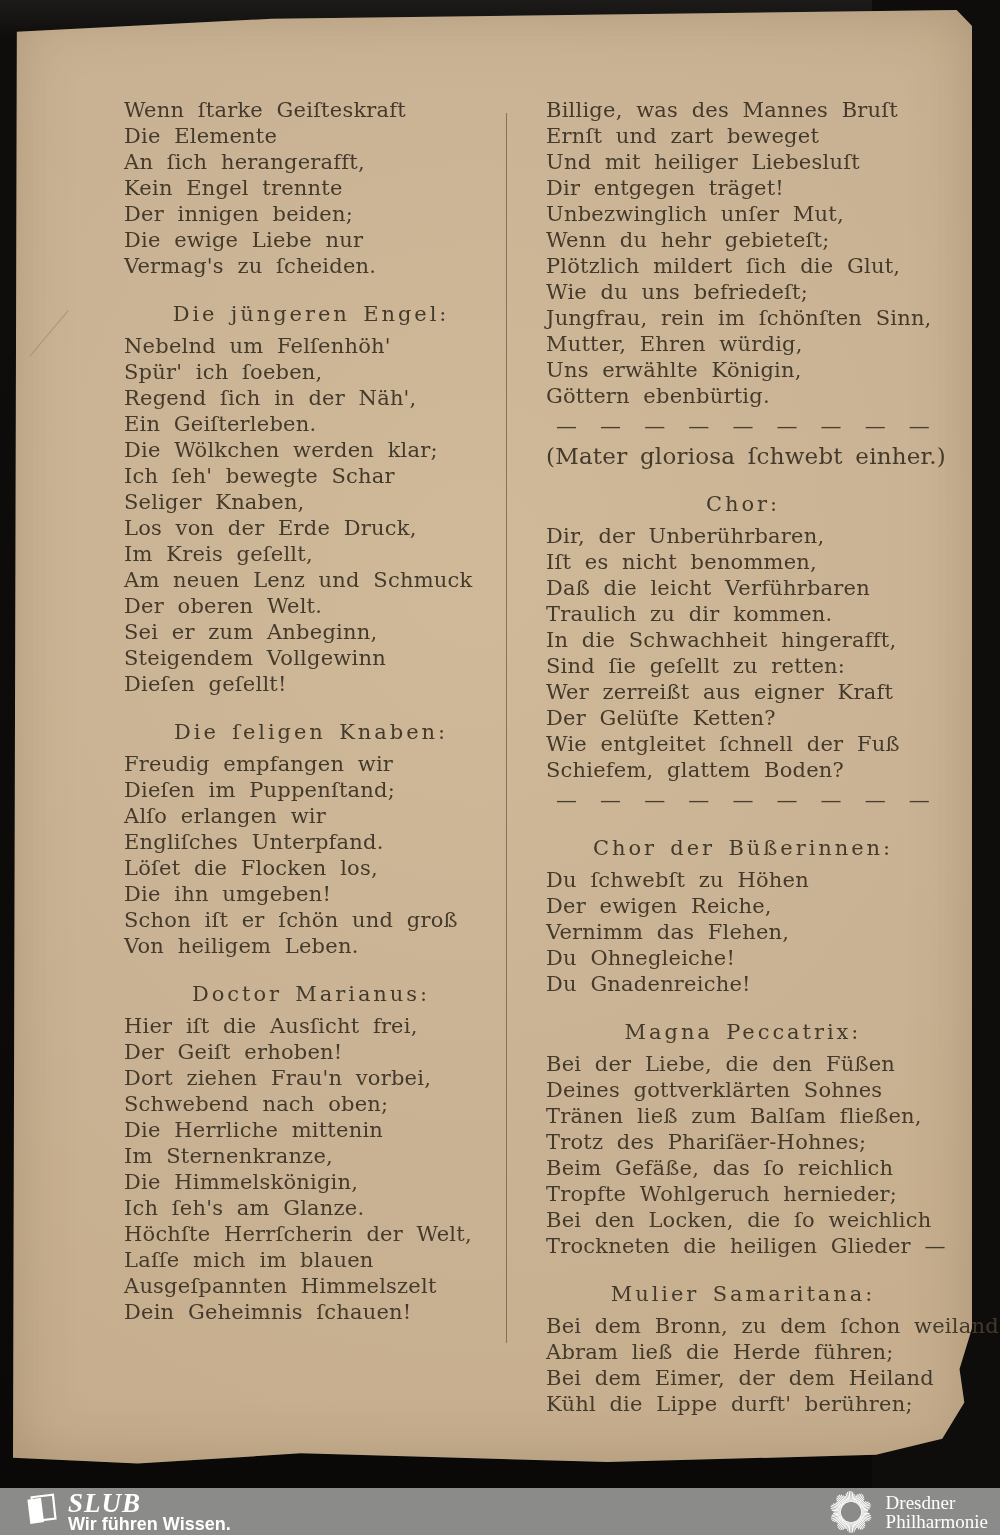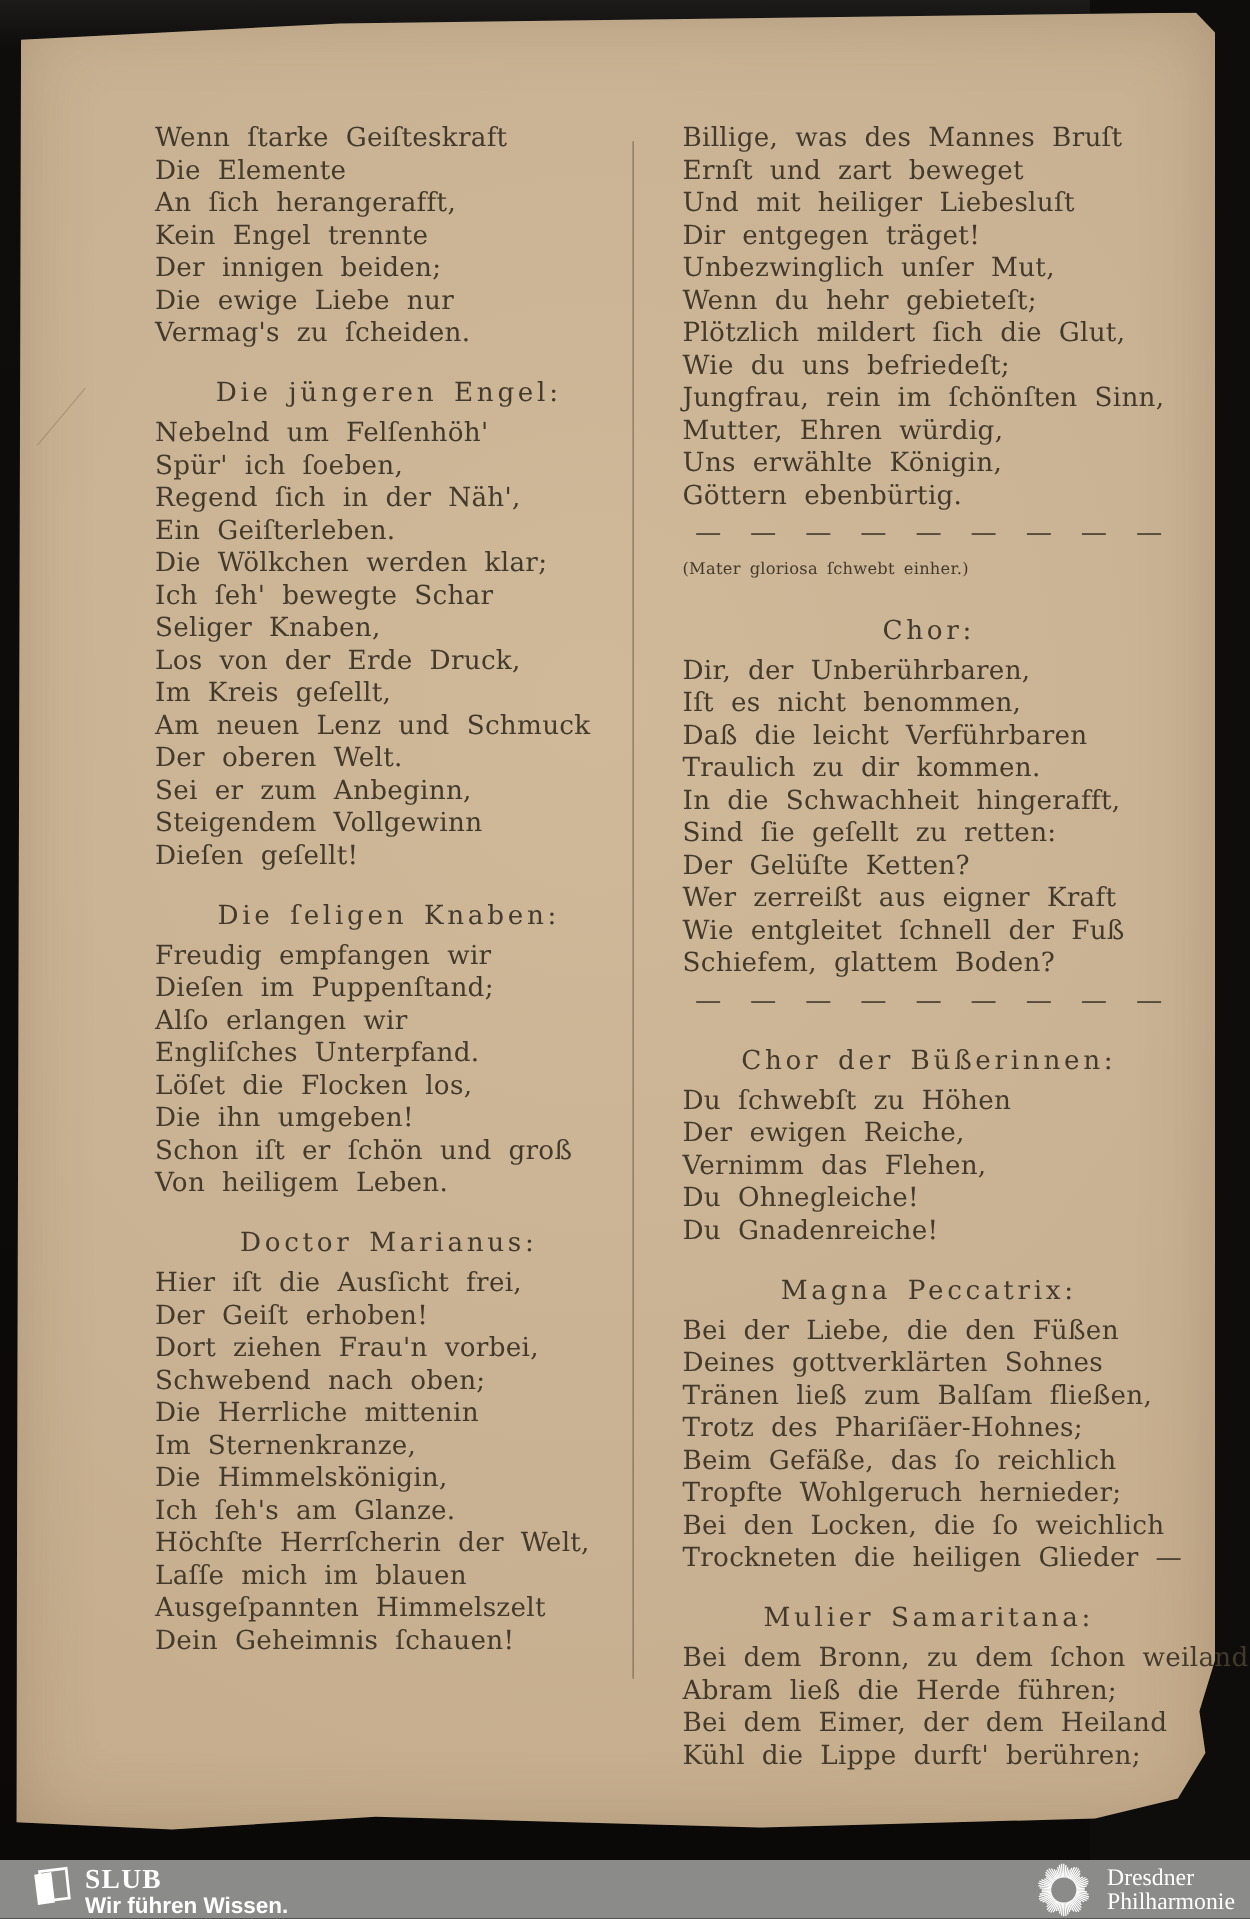--- a/index.html
+++ b/index.html
@@ -70,21 +70,22 @@
   }
   .dashed-separator {
     margin: 4px 0 4px 0;
     text-align: center;
     white-space: nowrap;
     word-spacing: 16px;
     color: #4a3f30;
     overflow: hidden;
   }
   .stage-direction {
-    font-size: 13px;
+    font-size: 23px;
+    text-align: center;
     margin-bottom: 2px;
     white-space: nowrap;
     word-spacing: 0.22em;
   }
   
   .footer-bar {
     position: absolute;
     left: 0;
     bottom: 0;
     width: 1000px;
@@ -99,23 +100,24 @@
     display: flex;
     align-items: flex-start;
     padding-left: 24px;
     gap: 10px;
   }
   .slub-book { width: 34px; height: 36px; display: block; margin-top: 2px; }
   .slub-textwrap { display: flex; flex-direction: column; }
   .slub-name {
     font-family: "Liberation Serif", "DejaVu Serif", serif;
     font-weight: bold;
-    font-size: 22px;
+    font-size: 27px;
     line-height: 26px;
     letter-spacing: 1px;
+    font-style: italic;
   }
   .slub-tagline {
     font-family: "Liberation Sans", "DejaVu Sans", sans-serif;
     font-weight: bold;
     font-size: 18px;
     line-height: 17px;
   }
   .phil {
     display: flex;
     align-items: center;
@@ -203,22 +205,22 @@
       <div class="verse-line">Göttern ebenbürtig.</div>
       <div class="dashed-separator">— — — — — — — — —</div>
       <div class="stage-direction">(Mater gloriosa ſchwebt einher.)</div>
       <div class="section-heading">Chor:</div>
       <div class="verse-line">Dir, der Unberührbaren,</div>
       <div class="verse-line">Iſt es nicht benommen,</div>
       <div class="verse-line">Daß die leicht Verführbaren</div>
       <div class="verse-line">Traulich zu dir kommen.</div>
       <div class="verse-line">In die Schwachheit hingerafft,</div>
       <div class="verse-line">Sind ſie geſellt zu retten:</div>
+      <div class="verse-line">Wer zerreißt aus eigner Kraft</div>
       <div class="verse-line">Der Gelüſte Ketten?</div>
-      <div class="verse-line">Wer zerreißt aus eigner Kraft</div>
       <div class="verse-line">Wie entgleitet ſchnell der Fuß</div>
       <div class="verse-line">Schiefem, glattem Boden?</div>
       <div class="dashed-separator">— — — — — — — — —</div>
       <div class="section-heading">Chor der Büßerinnen:</div>
       <div class="verse-line">Du ſchwebſt zu Höhen</div>
       <div class="verse-line">Der ewigen Reiche,</div>
       <div class="verse-line">Vernimm das Flehen,</div>
       <div class="verse-line">Du Ohnegleiche!</div>
       <div class="verse-line">Du Gnadenreiche!</div>
       <div class="section-heading">Magna Peccatrix:</div>

